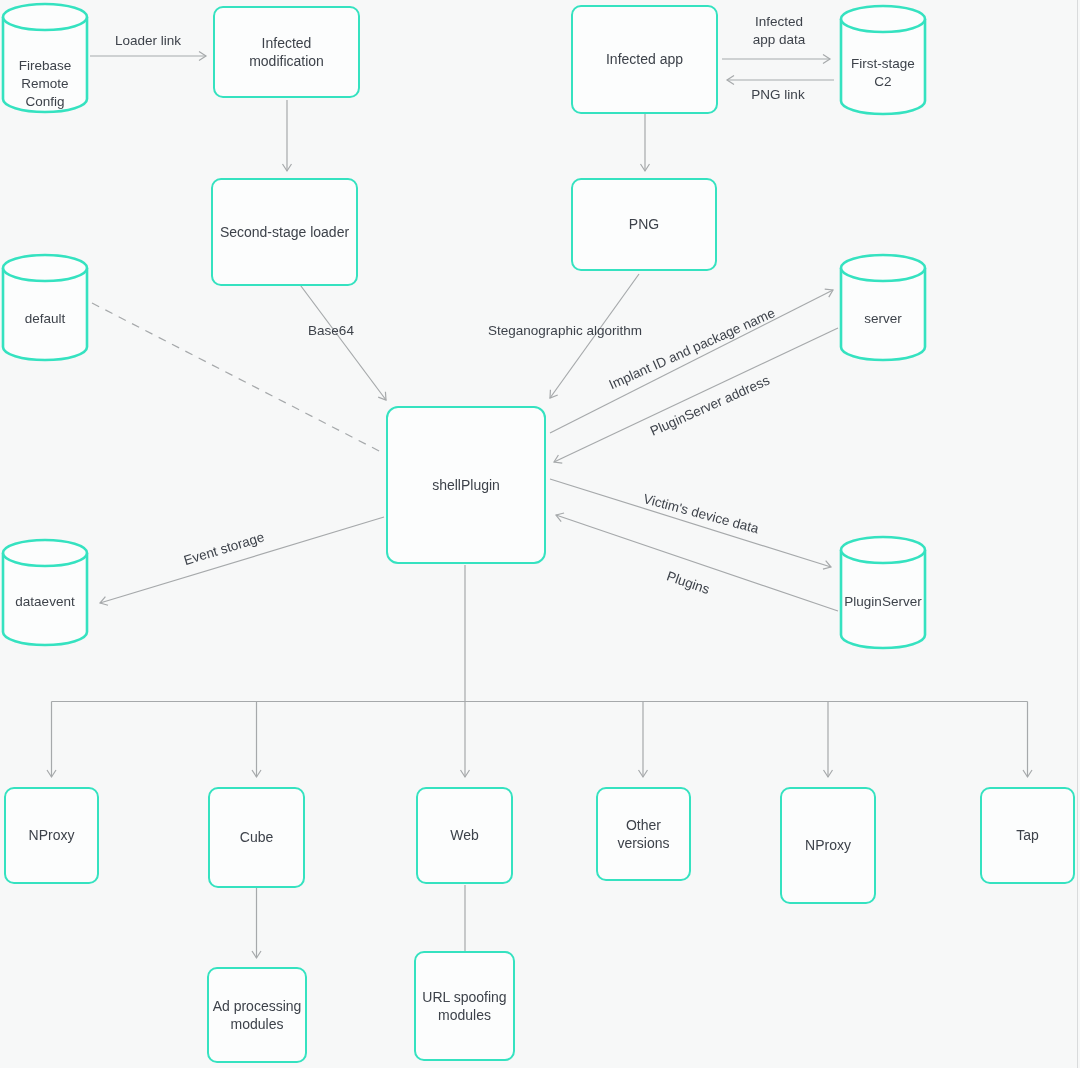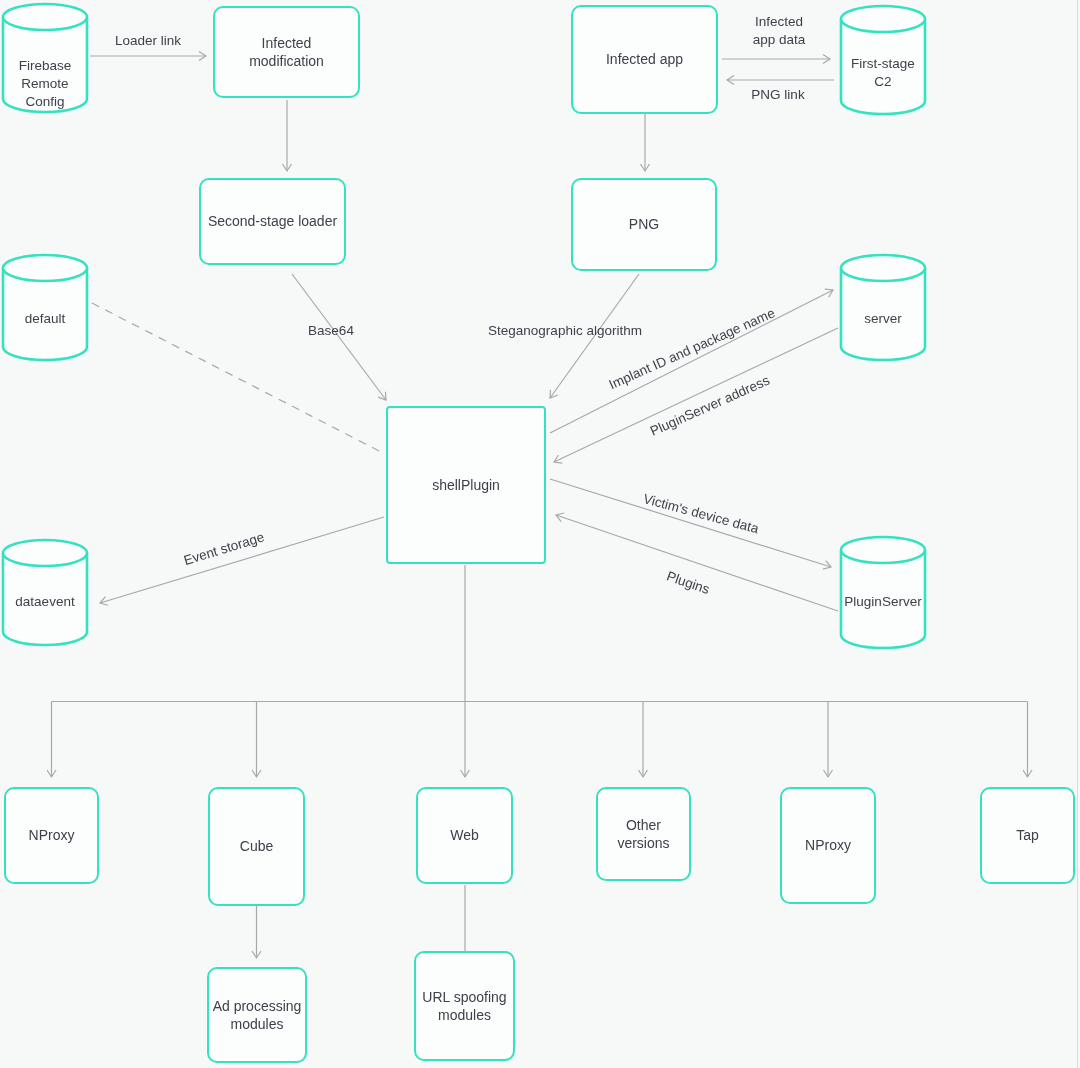--- a/index.html
+++ b/index.html
@@ -14,21 +14,21 @@
   .treeline{stroke:var(--arrow,#a6a9ab);stroke-width:1.2;fill:none;}
   .cylbody,.cyltop{fill:var(--node_fill,#fcfdfd);stroke:var(--accent,#35e2c0);stroke-width:2.6;}
   .box{
     position:absolute;box-sizing:border-box;
     border:2.5px solid var(--accent,#35e2c0);border-radius:10px;
     background:var(--node_fill,#fcfdfd);
     display:flex;align-items:center;justify-content:center;
     text-align:center;color:var(--text,#3d424a);
     font-size:14px;line-height:1.3;white-space:pre-line;
   }
-  .box.big{border-radius:4px;}
+  .box.big{border-radius:12px;}
   .nlabel{white-space:pre-line;}
   .clabel{
     position:absolute;transform:translate(-50%,-50%);
     text-align:center;color:var(--text,#3d424a);
     font-size:13.5px;line-height:1.32;white-space:pre-line;
   }
   .elabel{
     position:absolute;transform:translate(-50%,-50%) rotate(var(--rot,0deg));
     text-align:center;color:var(--text,#3d424a);
     font-size:13.5px;line-height:1.3;white-space:pre-line;
@@ -97,33 +97,33 @@
     <line class="edge" x1="465" y1="885" x2="465" y2="958" marker-end="url(#ah)"></line>
   </svg>
 
   <div class="box" style="left:213px;top:6px;width:147px;height:92px">
     <span class="nlabel">Infected
 modification</span>
   </div>
   <div class="box" style="left:571px;top:5px;width:147px;height:109px">
     <span class="nlabel">Infected app</span>
   </div>
-  <div class="box" style="left:199px;top:178px;width:147px;height:87px">
+  <div class="box" style="left:211px;top:178px;width:147px;height:108px">
     <span class="nlabel">Second-stage loader</span>
   </div>
   <div class="box" style="left:571px;top:178px;width:146px;height:93px">
     <span class="nlabel">PNG</span>
   </div>
   <div class="box big" style="left:386px;top:406px;width:160px;height:158px">
     <span class="nlabel">shellPlugin</span>
   </div>
   <div class="box" style="left:4px;top:787px;width:95px;height:97px">
     <span class="nlabel">NProxy</span>
   </div>
-  <div class="box" style="left:208px;top:787px;width:97px;height:119px">
+  <div class="box" style="left:208px;top:787px;width:97px;height:101px">
     <span class="nlabel">Cube</span>
   </div>
   <div class="box" style="left:416px;top:787px;width:97px;height:97px">
     <span class="nlabel">Web</span>
   </div>
   <div class="box" style="left:596px;top:787px;width:95px;height:94px">
     <span class="nlabel">Other
 versions</span>
   </div>
   <div class="box" style="left:780px;top:787px;width:96px;height:117px">

